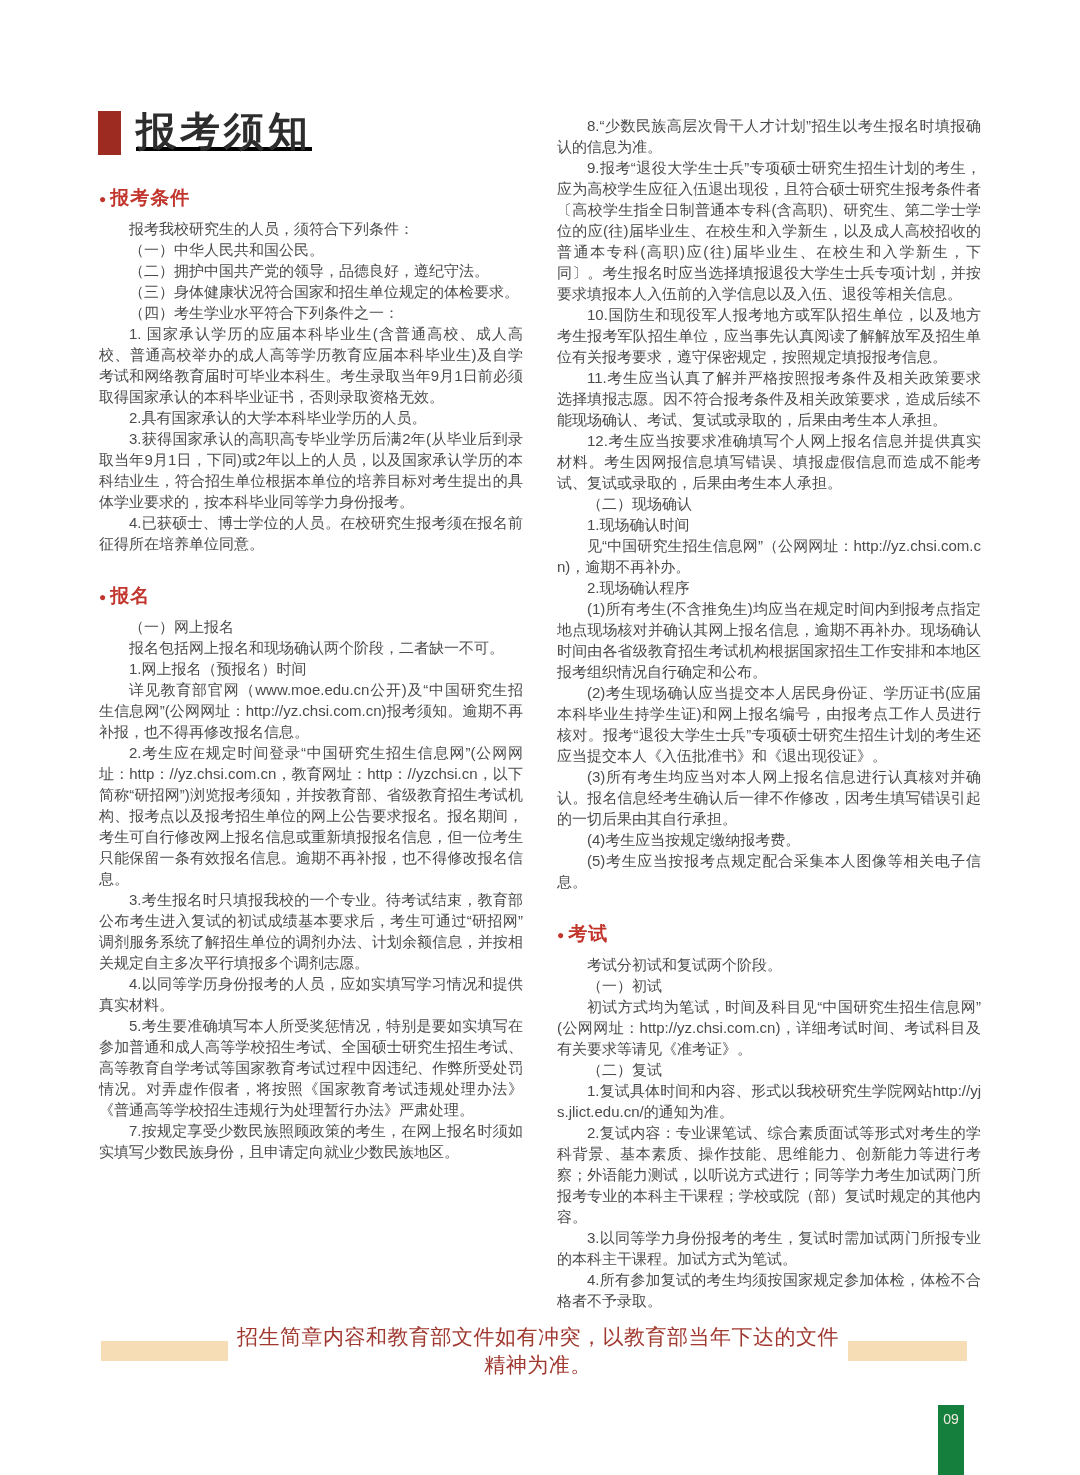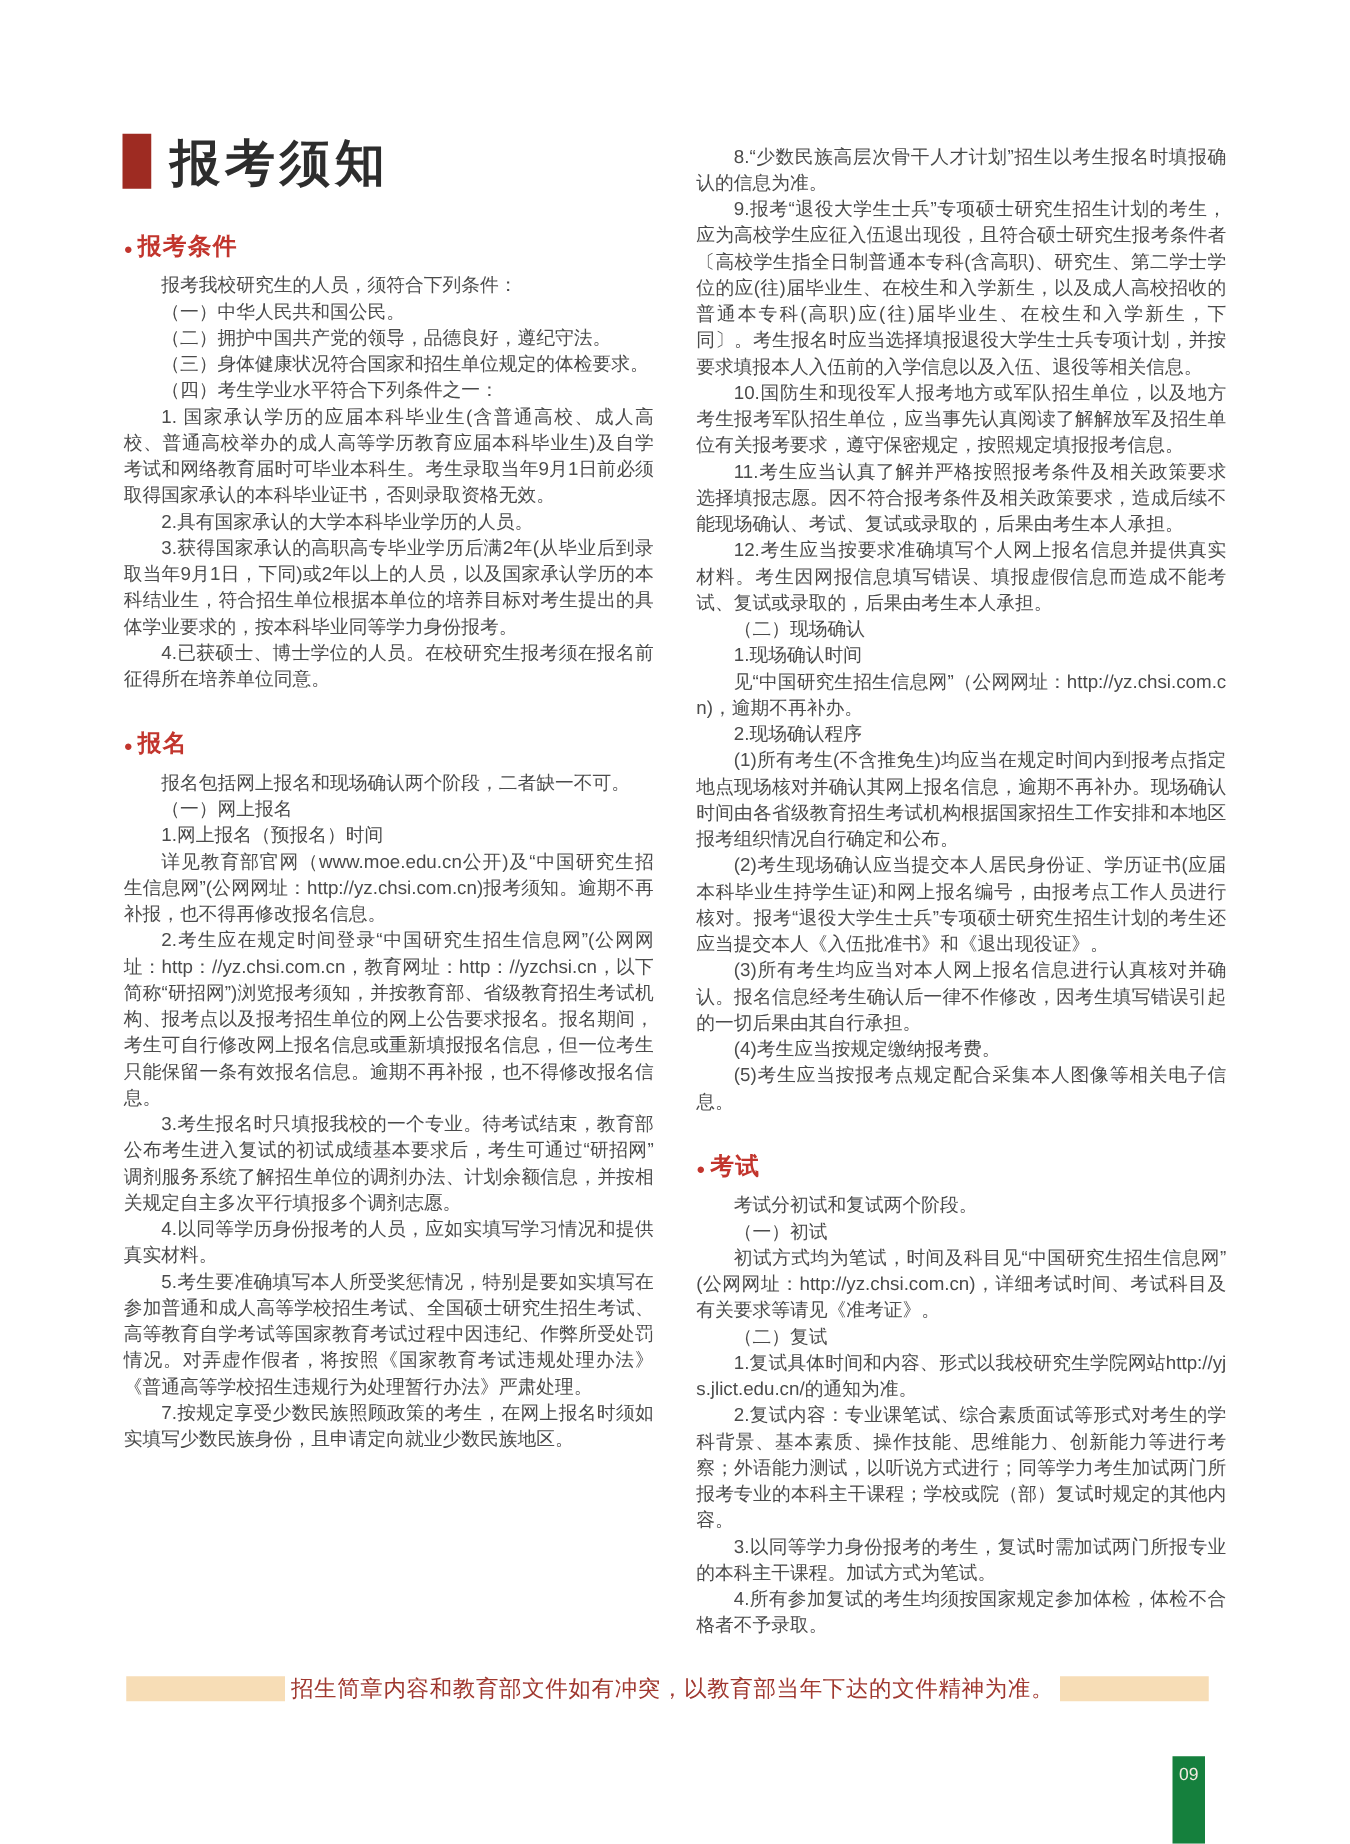--- a/index.html
+++ b/index.html
@@ -4,21 +4,21 @@
 <style>
   html,body{margin:0;padding:0;}
   body{
     width:1080px;height:1475px;position:relative;background:#ffffff;
     font-family:"Liberation Sans", sans-serif;
     -webkit-font-smoothing:antialiased;
   }
   .page{position:absolute;inset:0;overflow:hidden;}
 
   
-  .page-header{position:absolute;left:98px;top:107px;display:flex;align-items:flex-start;gap:15px;}
+  .page-header{position:absolute;left:98px;top:107px;display:flex;align-items:flex-end;gap:15px;text-decoration:underline;}
   .title-block{width:23px;height:44px;background:#9e2b22;flex:none;}
   .page-title{margin:0;font-size:40px;line-height:48px;font-weight:bold;color:#2d2d2d;letter-spacing:4px;}
 
   
   .col{position:absolute;width:424px;font-size:15px;line-height:21px;color:#4b4b4b;text-align:justify;}
   .col-left{left:99px;top:186px;}
   .col-right{left:557px;top:115px;}
 
   .section + .section{margin-top:30px;}
   .sec-head{
@@ -30,21 +30,21 @@
 
   
   .footer-banner{
     position:absolute;left:101px;top:1340px;width:866px;height:21px;
     display:flex;align-items:center;
   }
   .banner-bar{height:20px;background:#f7ddb6;flex:none;}
   .banner-bar.left{width:127px;}
   .banner-bar.right{width:119px;}
   .banner-text{
-    flex:1;text-align:center;color:#a0382f;font-size:18px;letter-spacing:0.5px;
+    flex:1;text-align:center;color:#a0382f;font-size:21px;letter-spacing:0.5px;
   }
 
   
   .page-num{
     position:absolute;left:938px;top:1405px;width:26px;height:70px;
     background:#15803d;color:#f3eadf;font-size:14px;text-align:center;
     box-sizing:border-box;padding-top:6px;
   }
 </style>
 </head>
@@ -71,22 +71,22 @@
         <p class="para">1. 国家承认学历的应届本科毕业生(含普通高校、成人高校、普通高校举办的成人高等学历教育应届本科毕业生)及自学考试和网络教育届时可毕业本科生。考生录取当年9月1日前必须取得国家承认的本科毕业证书，否则录取资格无效。</p>
         <p class="para">2.具有国家承认的大学本科毕业学历的人员。</p>
         <p class="para">3.获得国家承认的高职高专毕业学历后满2年(从毕业后到录取当年9月1日，下同)或2年以上的人员，以及国家承认学历的本科结业生，符合招生单位根据本单位的培养目标对考生提出的具体学业要求的，按本科毕业同等学力身份报考。</p>
         <p class="para">4.已获硕士、博士学位的人员。在校研究生报考须在报名前征得所在培养单位同意。</p>
       </section>
       <section class="section">
         <h2 class="sec-head">
           <span class="bullet">●</span>
           <span>报名</span>
         </h2>
+        <p class="para">（一）网上报名</p>
         <p class="para">报名包括网上报名和现场确认两个阶段，二者缺一不可。</p>
-        <p class="para">（一）网上报名</p>
         <p class="para">1.网上报名（预报名）时间</p>
         <p class="para">详见教育部官网（www.moe.edu.cn公开)及“中国研究生招生信息网”(公网网址：http://yz.chsi.com.cn)报考须知。逾期不再补报，也不得再修改报名信息。</p>
         <p class="para">2.考生应在规定时间登录“中国研究生招生信息网”(公网网址：http：//yz.chsi.com.cn，教育网址：http：//yzchsi.cn，以下简称“研招网”)浏览报考须知，并按教育部、省级教育招生考试机构、报考点以及报考招生单位的网上公告要求报名。报名期间，考生可自行修改网上报名信息或重新填报报名信息，但一位考生只能保留一条有效报名信息。逾期不再补报，也不得修改报名信息。</p>
         <p class="para">3.考生报名时只填报我校的一个专业。待考试结束，教育部公布考生进入复试的初试成绩基本要求后，考生可通过“研招网”调剂服务系统了解招生单位的调剂办法、计划余额信息，并按相关规定自主多次平行填报多个调剂志愿。</p>
         <p class="para">4.以同等学历身份报考的人员，应如实填写学习情况和提供真实材料。</p>
         <p class="para">5.考生要准确填写本人所受奖惩情况，特别是要如实填写在参加普通和成人高等学校招生考试、全国硕士研究生招生考试、高等教育自学考试等国家教育考试过程中因违纪、作弊所受处罚情况。对弄虚作假者，将按照《国家教育考试违规处理办法》《普通高等学校招生违规行为处理暂行办法》严肃处理。</p>
         <p class="para">7.按规定享受少数民族照顾政策的考生，在网上报名时须如实填写少数民族身份，且申请定向就业少数民族地区。</p>
       </section>
     </div>
 

